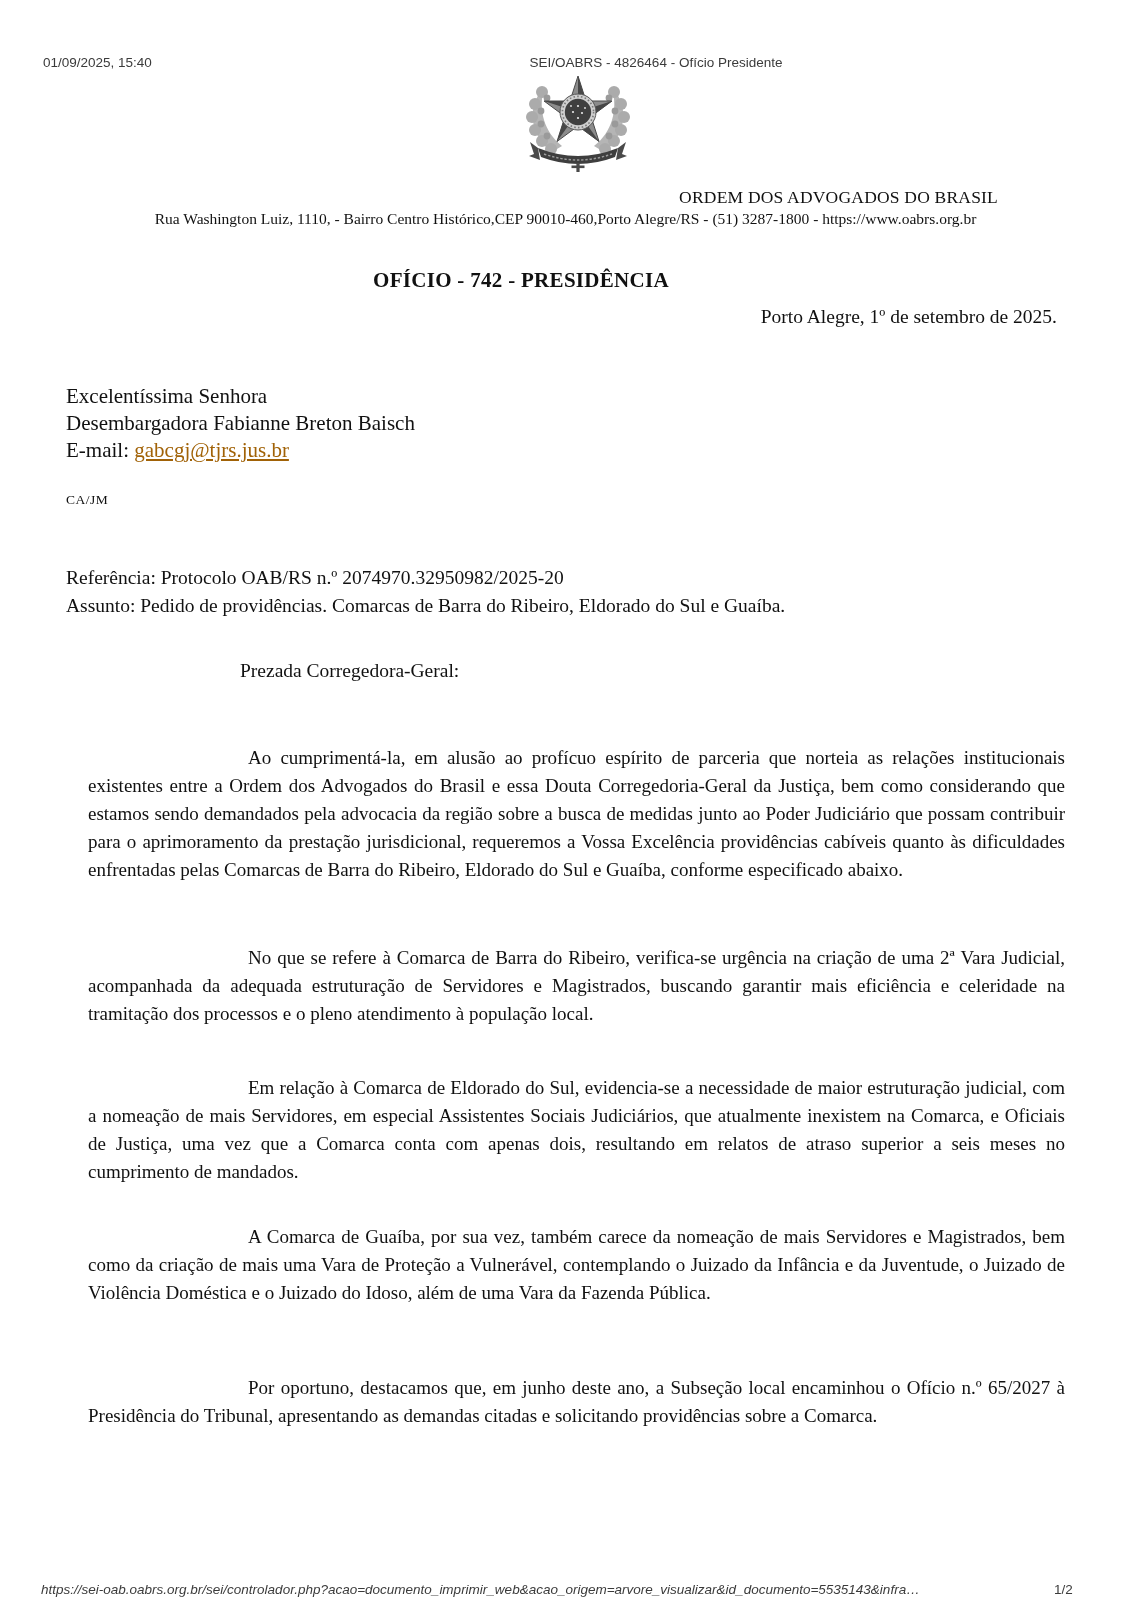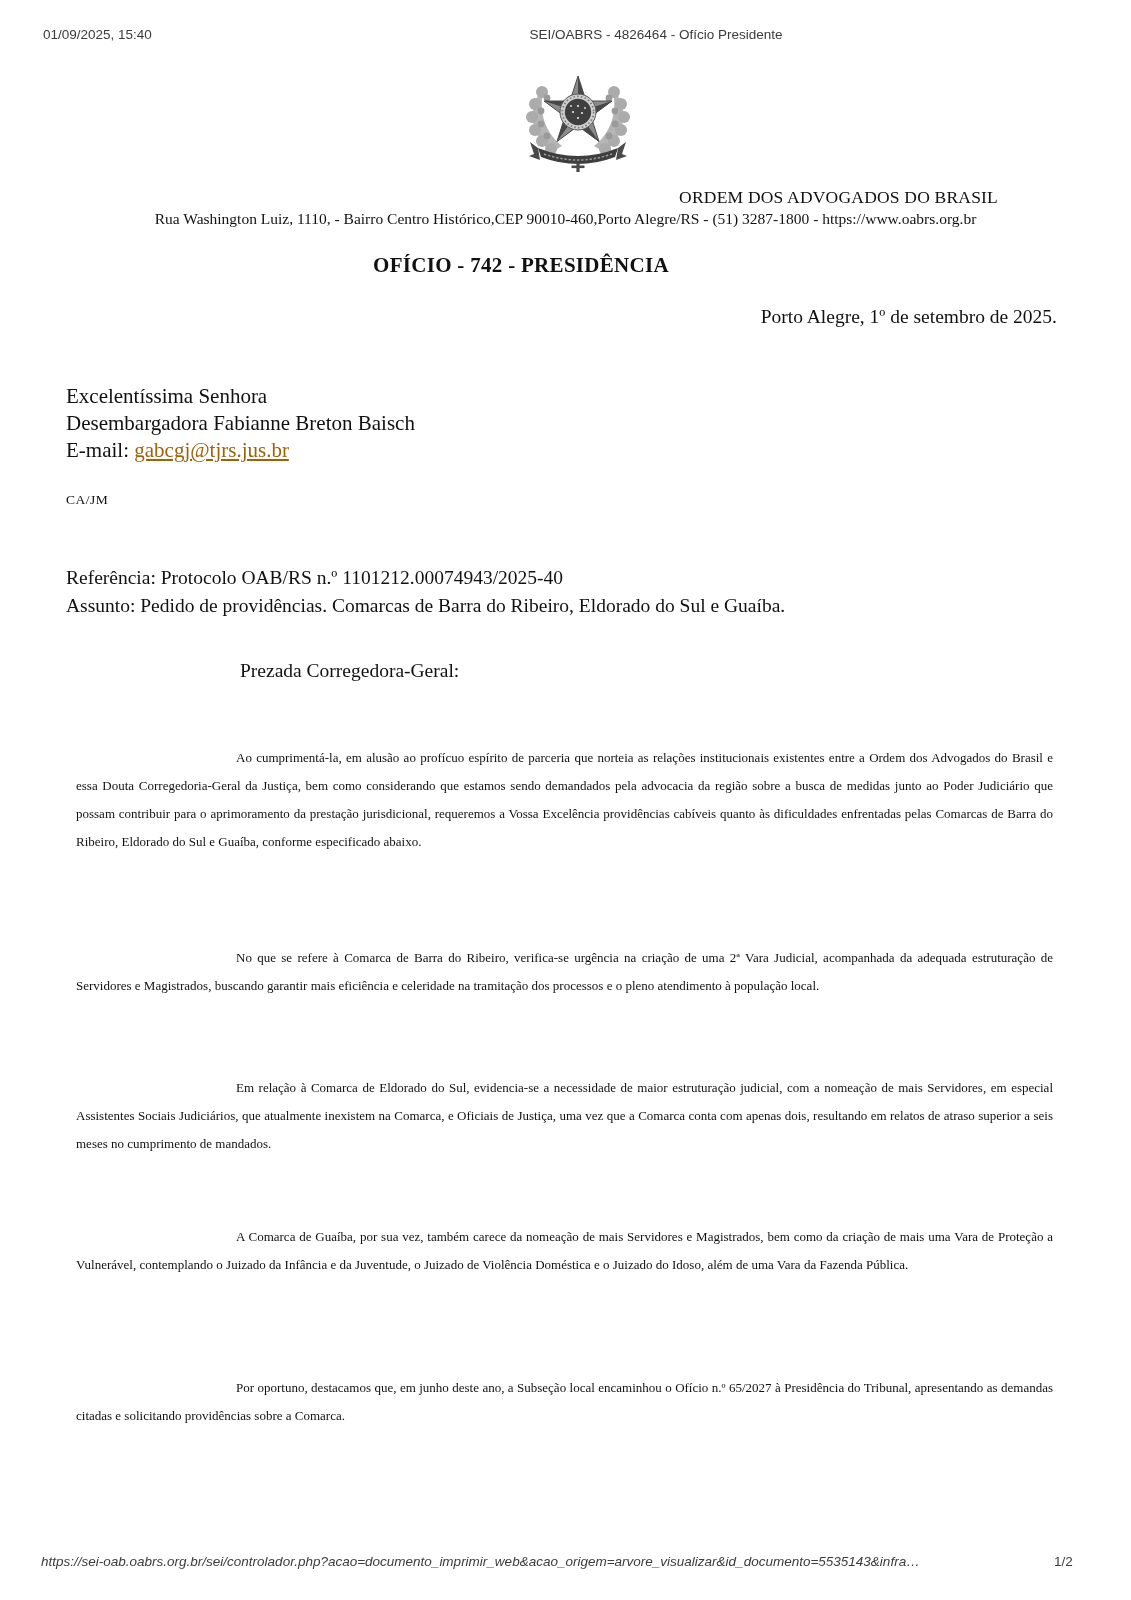--- a/index.html
+++ b/index.html
@@ -12,38 +12,39 @@
     -webkit-font-smoothing: antialiased;
   }
   .abs { position: absolute; }
 
   
   .meta {
     font-family: "Liberation Sans", sans-serif;
     font-size: 13.5px;
     color: #3b3b3b;
     white-space: nowrap;
+    margin-top: 28px;
   }
   .print-datetime { left: 43px; top: 27px; }
   .print-doclabel { left: 656px; top: 27px; transform: translateX(-50%); }
   .footer-url { left: 41px; top: 1554px; font-style: italic; }
   .footer-page { left: 1054px; top: 1554px; }
 
   
   .logo-wrap { left: 518px; top: 68px; width: 120px; height: 106px; }
   .org-name {
     left: 0; top: 187px; width: 998px;
     text-align: right; font-size: 17.5px; letter-spacing: 0.2px;
   }
   .address-line {
     left: 0; top: 210px; width: 1131px;
     text-align: center; font-size: 15.5px;
   }
   .doc-title {
-    left: 0; top: 253px; width: 1042px;
+    left: 0; top: 268px; width: 1042px;
     text-align: center; font-size: 21px; font-weight: bold; letter-spacing: 0.3px;
   }
   .dateline {
     right: 74px; top: 306px; font-size: 19.5px;
   }
 
   
   .addressee {
     left: 66px; top: 383px;
     font-size: 21px; line-height: 27px;
@@ -52,22 +53,22 @@
   .initials { left: 66px; top: 492px; font-size: 13.5px; letter-spacing: 0.5px; }
 
   .reference-block {
     left: 66px; top: 564px;
     font-size: 19.5px; line-height: 28px;
     width: 1000px;
   }
   .salutation { left: 240px; top: 660px; font-size: 19.5px; text-align: center; }
 
   .body-par {
-    left: 76px; width: 977px;
-    font-size: 13px; line-height: 28px;
+    left: 88px; width: 977px;
+    font-size: 19px; line-height: 28px;
     text-align: justify; text-indent: 160px;
     margin: 0;
   }
   .p1 { top: 744px; }
   .p2 { top: 944px; }
   .p3 { top: 1074px; }
   .p4 { top: 1223px; }
   .p5 { top: 1374px; }
 </style>
 </head>
@@ -146,21 +147,21 @@
 <div class="abs dateline">Porto Alegre, 1º de setembro de 2025.</div>
 
 <div class="abs addressee">
   <div>Excelentíssima Senhora</div>
   <div>Desembargadora Fabianne Breton Baisch</div>
   <div><span>E-mail: </span><a class="email-link">gabcgj@tjrs.jus.br</a></div>
 </div>
 <div class="abs initials">CA/JM</div>
 
 <div class="abs reference-block">
-  <div>Referência: Protocolo OAB/RS n.º 1101212.00074943/2025-40</div>
+  <div>Referência: Protocolo OAB/RS n.º 2074970.32950982/2025-20</div>
   <div>Assunto: Pedido de providências. Comarcas de Barra do Ribeiro, Eldorado do Sul e Guaíba.</div>
 </div>
 
 <div class="abs salutation">Prezada Corregedora-Geral:</div>
 
 <p class="abs body-par p1">Ao cumprimentá-la, em alusão ao profícuo espírito de parceria que norteia as relações institucionais existentes entre a Ordem dos Advogados do Brasil e essa Douta Corregedoria-Geral da Justiça, bem como considerando que estamos sendo demandados pela advocacia da região sobre a busca de medidas junto ao Poder Judiciário que possam contribuir para o aprimoramento da prestação jurisdicional, requeremos a Vossa Excelência providências cabíveis quanto às dificuldades enfrentadas pelas Comarcas de Barra do Ribeiro, Eldorado do Sul e Guaíba, conforme especificado abaixo.</p>
 <p class="abs body-par p2">No que se refere à Comarca de Barra do Ribeiro, verifica-se urgência na criação de uma 2ª Vara Judicial, acompanhada da adequada estruturação de Servidores e Magistrados, buscando garantir mais eficiência e celeridade na tramitação dos processos e o pleno atendimento à população local.</p>
 <p class="abs body-par p3">Em relação à Comarca de Eldorado do Sul, evidencia-se a necessidade de maior estruturação judicial, com a nomeação de mais Servidores, em especial Assistentes Sociais Judiciários, que atualmente inexistem na Comarca, e Oficiais de Justiça, uma vez que a Comarca conta com apenas dois, resultando em relatos de atraso superior a seis meses no cumprimento de mandados.</p>
 <p class="abs body-par p4">A Comarca de Guaíba, por sua vez, também carece da nomeação de mais Servidores e Magistrados, bem como da criação de mais uma Vara de Proteção a Vulnerável, contemplando o Juizado da Infância e da Juventude, o Juizado de Violência Doméstica e o Juizado do Idoso, além de uma Vara da Fazenda Pública.</p>
 <p class="abs body-par p5">Por oportuno, destacamos que, em junho deste ano, a Subseção local encaminhou o Ofício n.º 65/2027 à Presidência do Tribunal, apresentando as demandas citadas e solicitando providências sobre a Comarca.</p>

